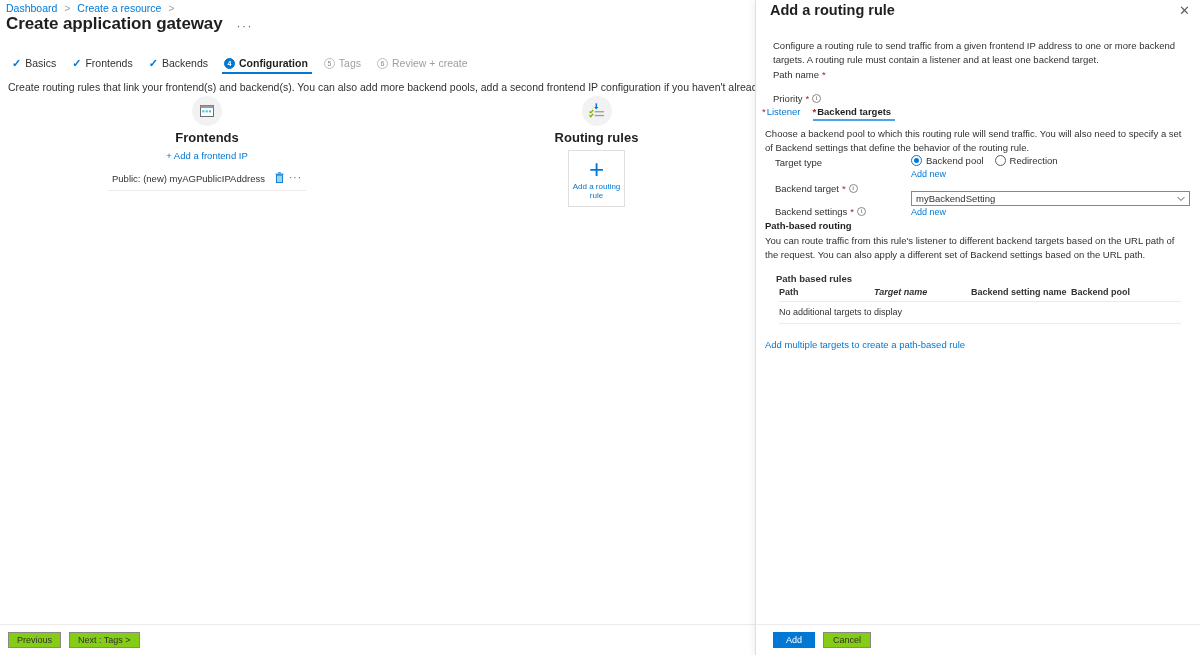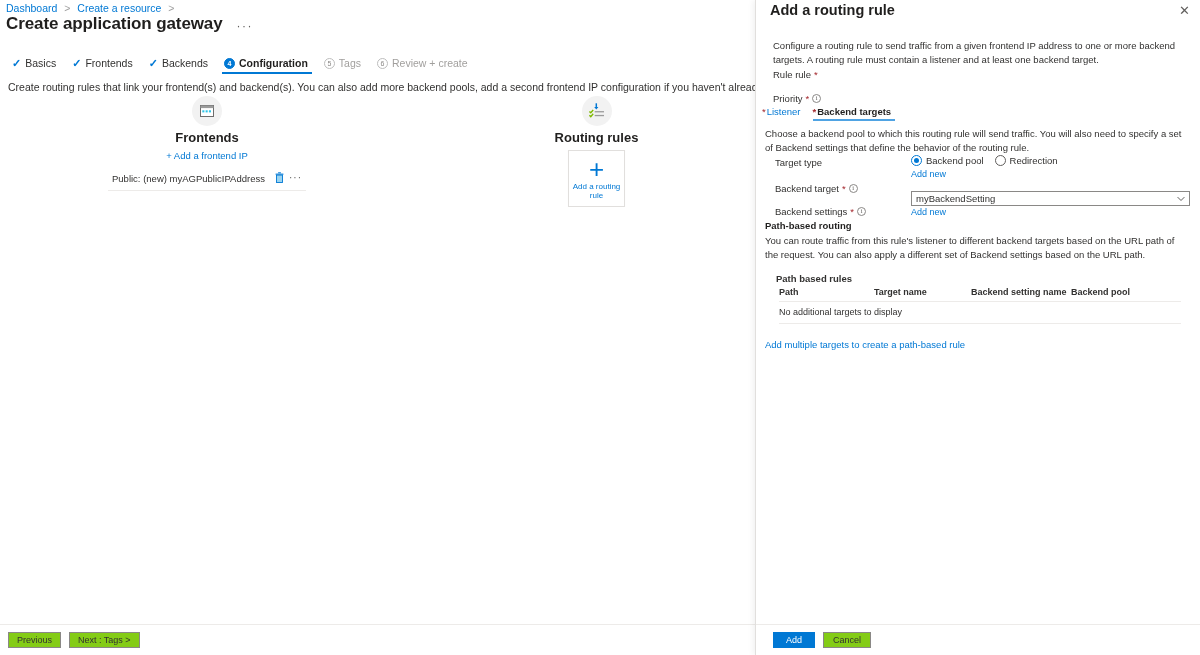--- a/index.html
+++ b/index.html
@@ -257,21 +257,21 @@
     padding-bottom: 4px;
   }
   .pbr-head div {
     font-size: 9px; font-weight: 700; color: #323130;
   }
   .pbr-body {
     display: flex; border-bottom: 1px solid #edebe9;
     padding: 5px 0 6px 0;
   }
   .pbr-body div { font-size: 9px; color: #323130; }
-  .c1 { width: 95px; } .c2 { width: 97px; } .c3 { width: 100px; } .c4 { width: 100px; }
+  .c1 { width: 95px; } .c2 { width: 97px; font-style: italic; } .c3 { width: 100px; } .c4 { width: 100px; }
 
   .multi-link {
     position: absolute; left: 774px; top: 339px;
     font-size: 9.5px; color: #0078d4; cursor: pointer;
   }
 
   .rp-footer {
     position: absolute; left: 0; bottom: 0; width: 445px; height: 31px;
     border-top: 1px solid #edebe9; background: #fff;
     display: flex; align-items: center; gap: 8px; padding-left: 17px;
@@ -391,21 +391,21 @@
     </div>
   </div>
 
   <div class="right-panel">
     <div class="rp-title">Add a routing rule</div>
     <div class="rp-close">✕</div>
     <div class="rp-desc">Configure a routing rule to send traffic from a given frontend IP address to one or more backend targets. A routing rule must contain a listener and at least one backend target.</div>
 
     <div class="field-row" style="left:17px; top:69px;">
       <div class="field-label">
-        <span>Rule rule</span>
+        <span>Path name</span>
         <span class="req">*</span>
       </div>
     </div>
 
     <div class="field-row" style="left:17px; top:93px;">
       <div class="field-label">
         <span>Priority</span>
         <span class="req">*</span>
         <span class="info-i">i</span>
       </div>

